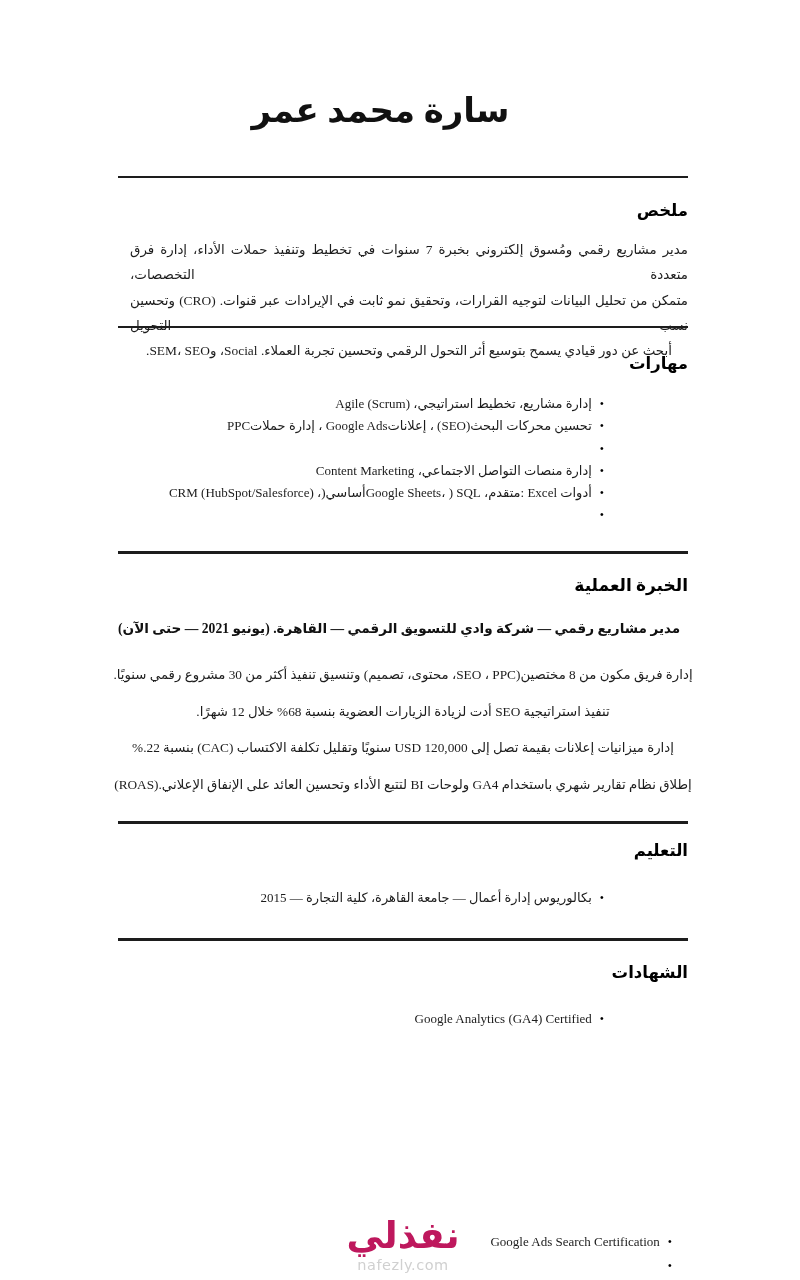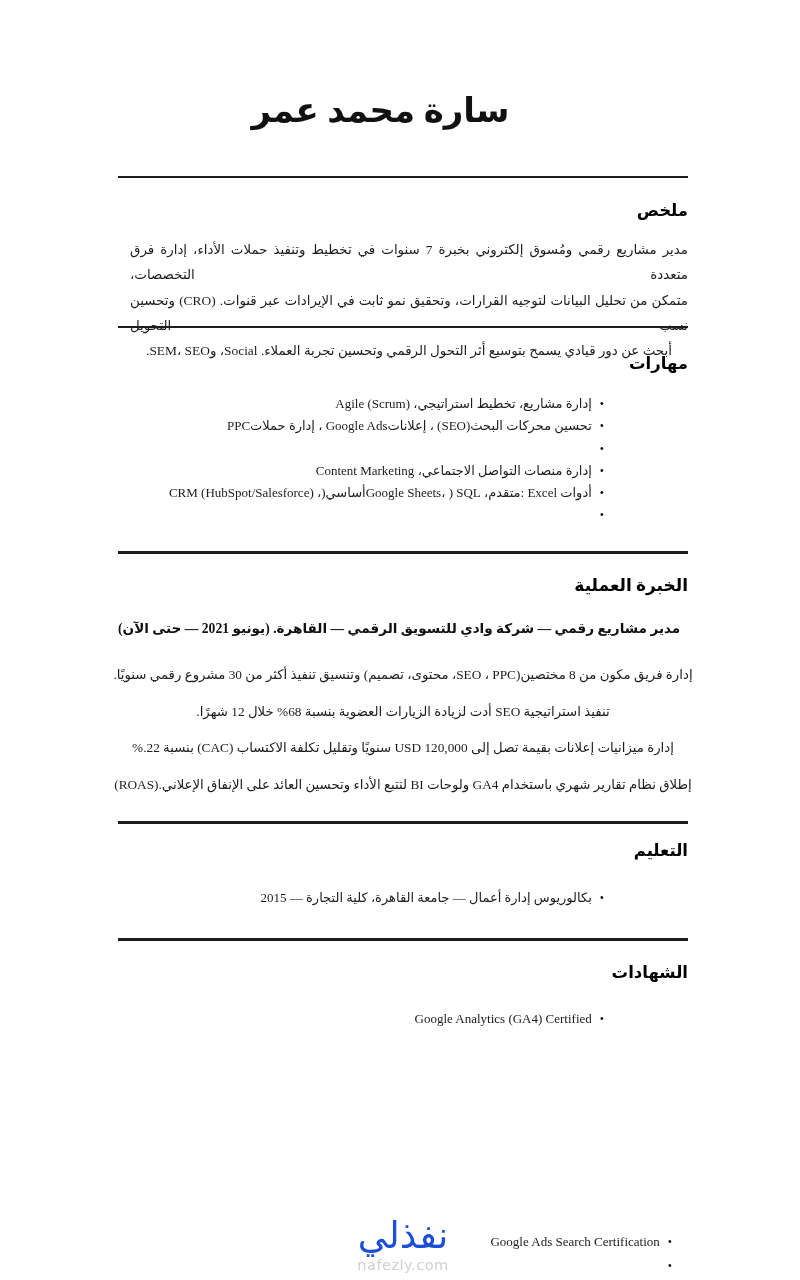--- a/index.html
+++ b/index.html
@@ -49,21 +49,21 @@
   .exp-lines{
     left:110px;right:104px;direction:rtl;text-align:center;
     font-size:13.3px;line-height:36.6px;color:#1c1c1c;
   }
   .watermark{
     left:338px;top:1215px;width:130px;text-align:center;z-index:1;
     direction:rtl;user-select:none;
   }
   .watermark .wm-logo{
     font-family:"DejaVu Sans",sans-serif;
-    font-size:37px;font-weight:normal;line-height:42px;color:#1d4ed8;
+    font-size:37px;font-weight:bold;line-height:42px;color:#be185d;
   }
   .watermark .wm-domain{
     font-family:"DejaVu Sans",sans-serif;direction:ltr;
     font-size:14.5px;color:#d0d0d0;letter-spacing:0.5px;line-height:17px;
   }
 </style>
 </head>
 <body>
 
 <div class="abs name">سارة محمد عمر</div>

